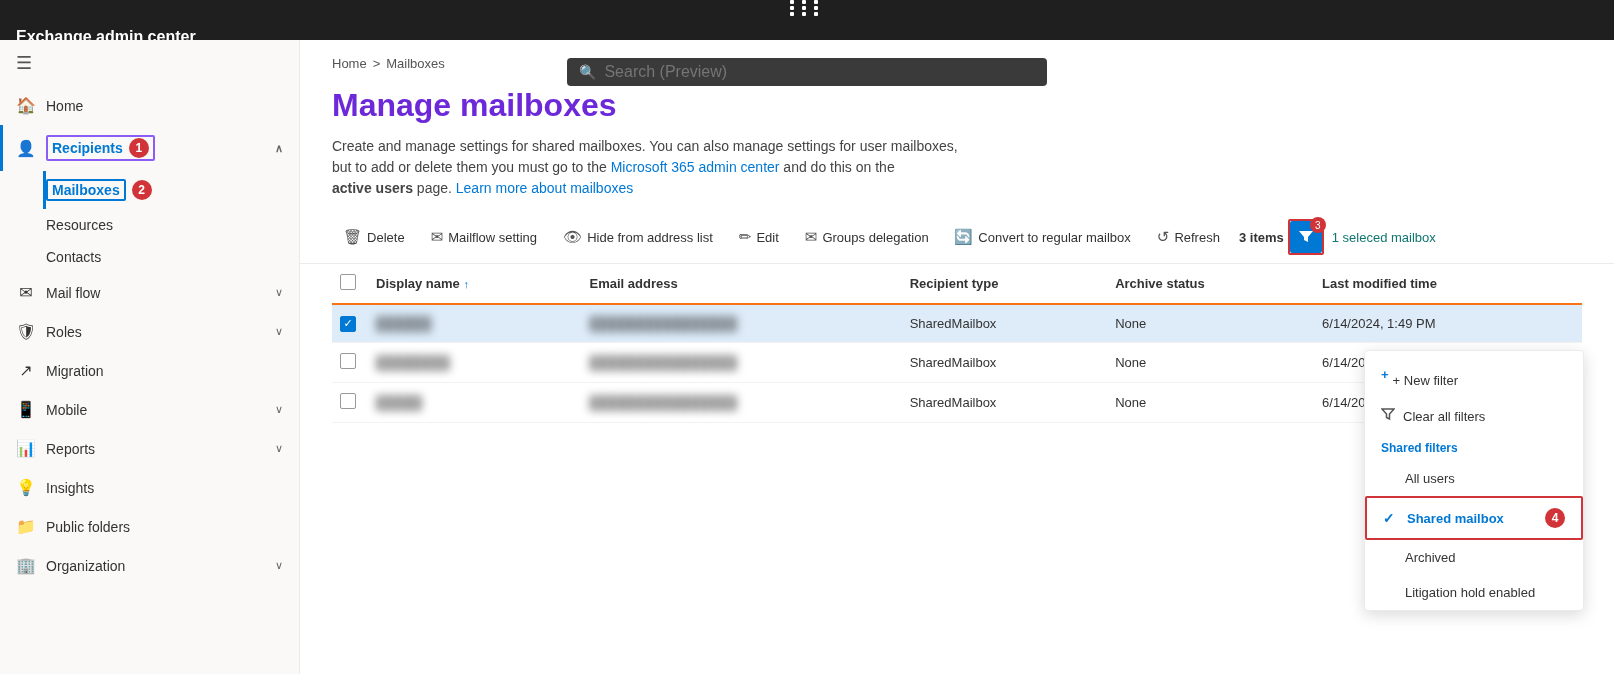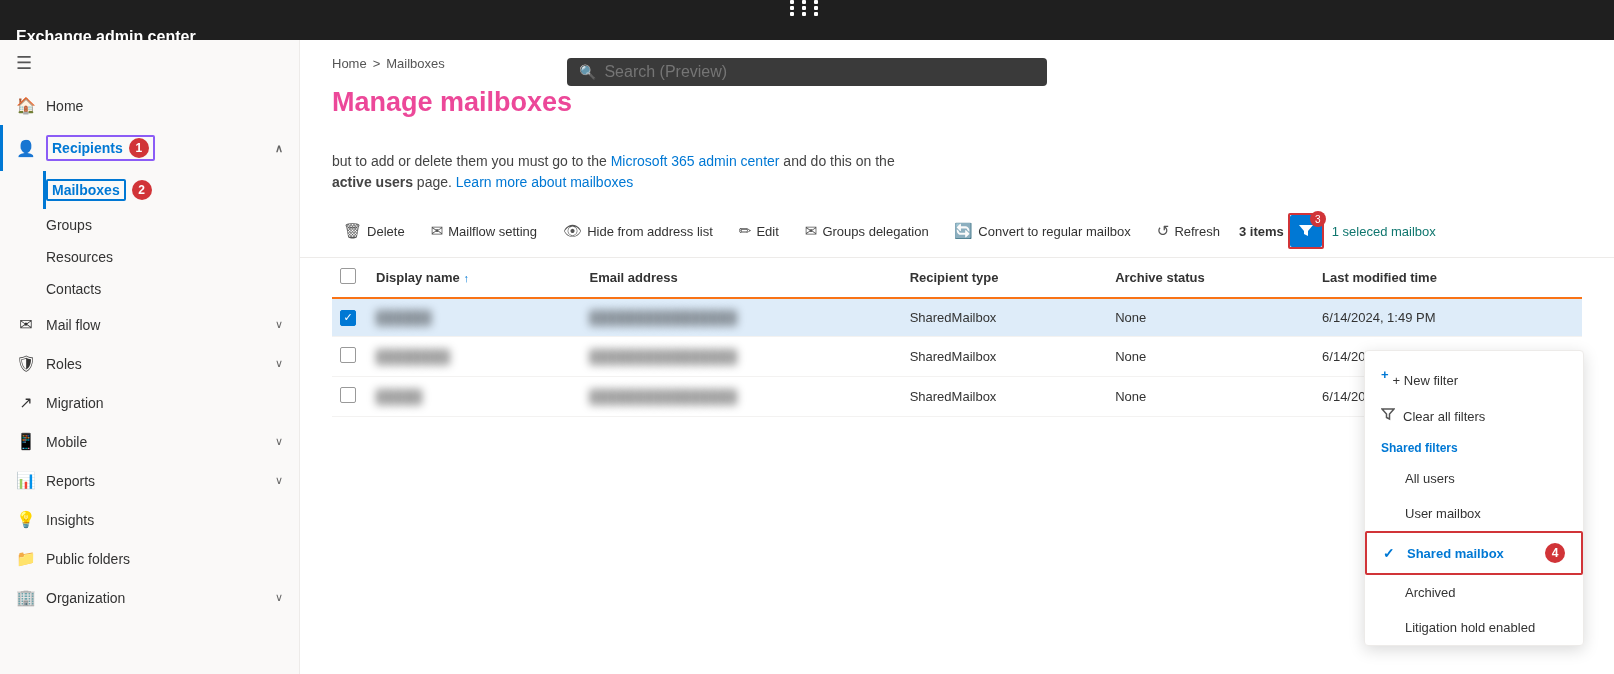--- a/index.html
+++ b/index.html
@@ -52,21 +52,21 @@
       display: flex; align-items: center; padding: 8px 16px 8px 0; cursor: pointer;
       font-size: 14px; color: #333; position: relative;
     }
     .sidebar-sub-item.active { color: #0078d4; font-weight: 600; }
     .sidebar-sub-item.active::before { content: ''; position: absolute; left: -3px; top: 0; bottom: 0; width: 3px; background: #0078d4; }
 
     
     .main { flex: 1; overflow-y: auto; padding: 0; position: relative; }
     .breadcrumb { padding: 16px 32px 8px; font-size: 13px; color: #555; display: flex; align-items: center; gap: 6px; }
     .breadcrumb a { color: #555; text-decoration: none; }
-    .page-title { padding: 8px 32px 12px; font-size: 27px; font-weight: 700; color: #ec4899; }
+    .page-title { padding: 8px 32px 12px; font-size: 32px; font-weight: 700; color: #6d28d9; }
     .description { padding: 0 32px 20px; font-size: 14px; color: #444; line-height: 1.5; max-width: 760px; }
     .description a { color: #0078d4; text-decoration: none; }
 
     
     .toolbar {
       padding: 0 32px 0;
       display: flex; align-items: center; gap: 4px;
       border-bottom: 1px solid #edebe9;
       padding-bottom: 8px;
       flex-wrap: nowrap;
@@ -179,23 +179,20 @@
     </div>
 
     <div class="sidebar-sub">
       <div class="sidebar-sub-item active">
         <span class="ann-box-2">
           <span>Mailboxes</span>
         </span>
         <span class="num-badge">2</span>
       </div>
       <div class="sidebar-sub-item">
-        <span>Groups</span>
-      </div>
-      <div class="sidebar-sub-item">
         <span>Resources</span>
       </div>
       <div class="sidebar-sub-item">
         <span>Contacts</span>
       </div>
     </div>
 
     <div class="sidebar-item">
       <span class="icon">✉</span>
       <span>Mail flow</span>
@@ -246,21 +243,21 @@
 
     <div class="breadcrumb">
       <a href="#">Home</a>
       <span>&gt;</span>
       <span>Mailboxes</span>
     </div>
 
     <div class="page-title">Manage mailboxes</div>
 
     <div class="description">
-      <br>
+      <span>Create and manage settings for shared mailboxes. You can also manage settings for user mailboxes,</span><br>
       <span>but to add or delete them you must go to the </span><a href="#">Microsoft 365 admin center</a><span> and do this on the</span><br>
       <strong>active users</strong><span> page. </span><a href="#">Learn more about mailboxes</a>
     </div>
 
     <div class="toolbar">
       <button class="toolbar-btn">
         <span class="tb-icon">🗑</span>
         <span>Delete</span>
       </button>
       <button class="toolbar-btn">
@@ -372,24 +369,20 @@
               <path d="M1 1h12l-4.5 5v5l-3-1.5V6L1 1z" fill="none" stroke="#555" stroke-width="1.5"></path>
             </svg>
         </span>
         <span>Clear all filters</span>
       </div>
       <div class="dropdown-section-label">Shared filters</div>
       <div class="dropdown-item">
         <span class="check-icon"></span>
         <span>All users</span>
       </div>
-      <div class="dropdown-item">
-        <span class="check-icon"></span>
-        <span>User mailbox</span>
-      </div>
       <div class="ann-box-4">
         <div class="dropdown-item active">
           <span class="check-icon">✓</span>
           <span>Shared mailbox</span>
           <span class="num-badge" style="margin-left:auto;">4</span>
         </div>
       </div>
       <div class="dropdown-item">
         <span class="check-icon"></span>
         <span>Archived</span>

